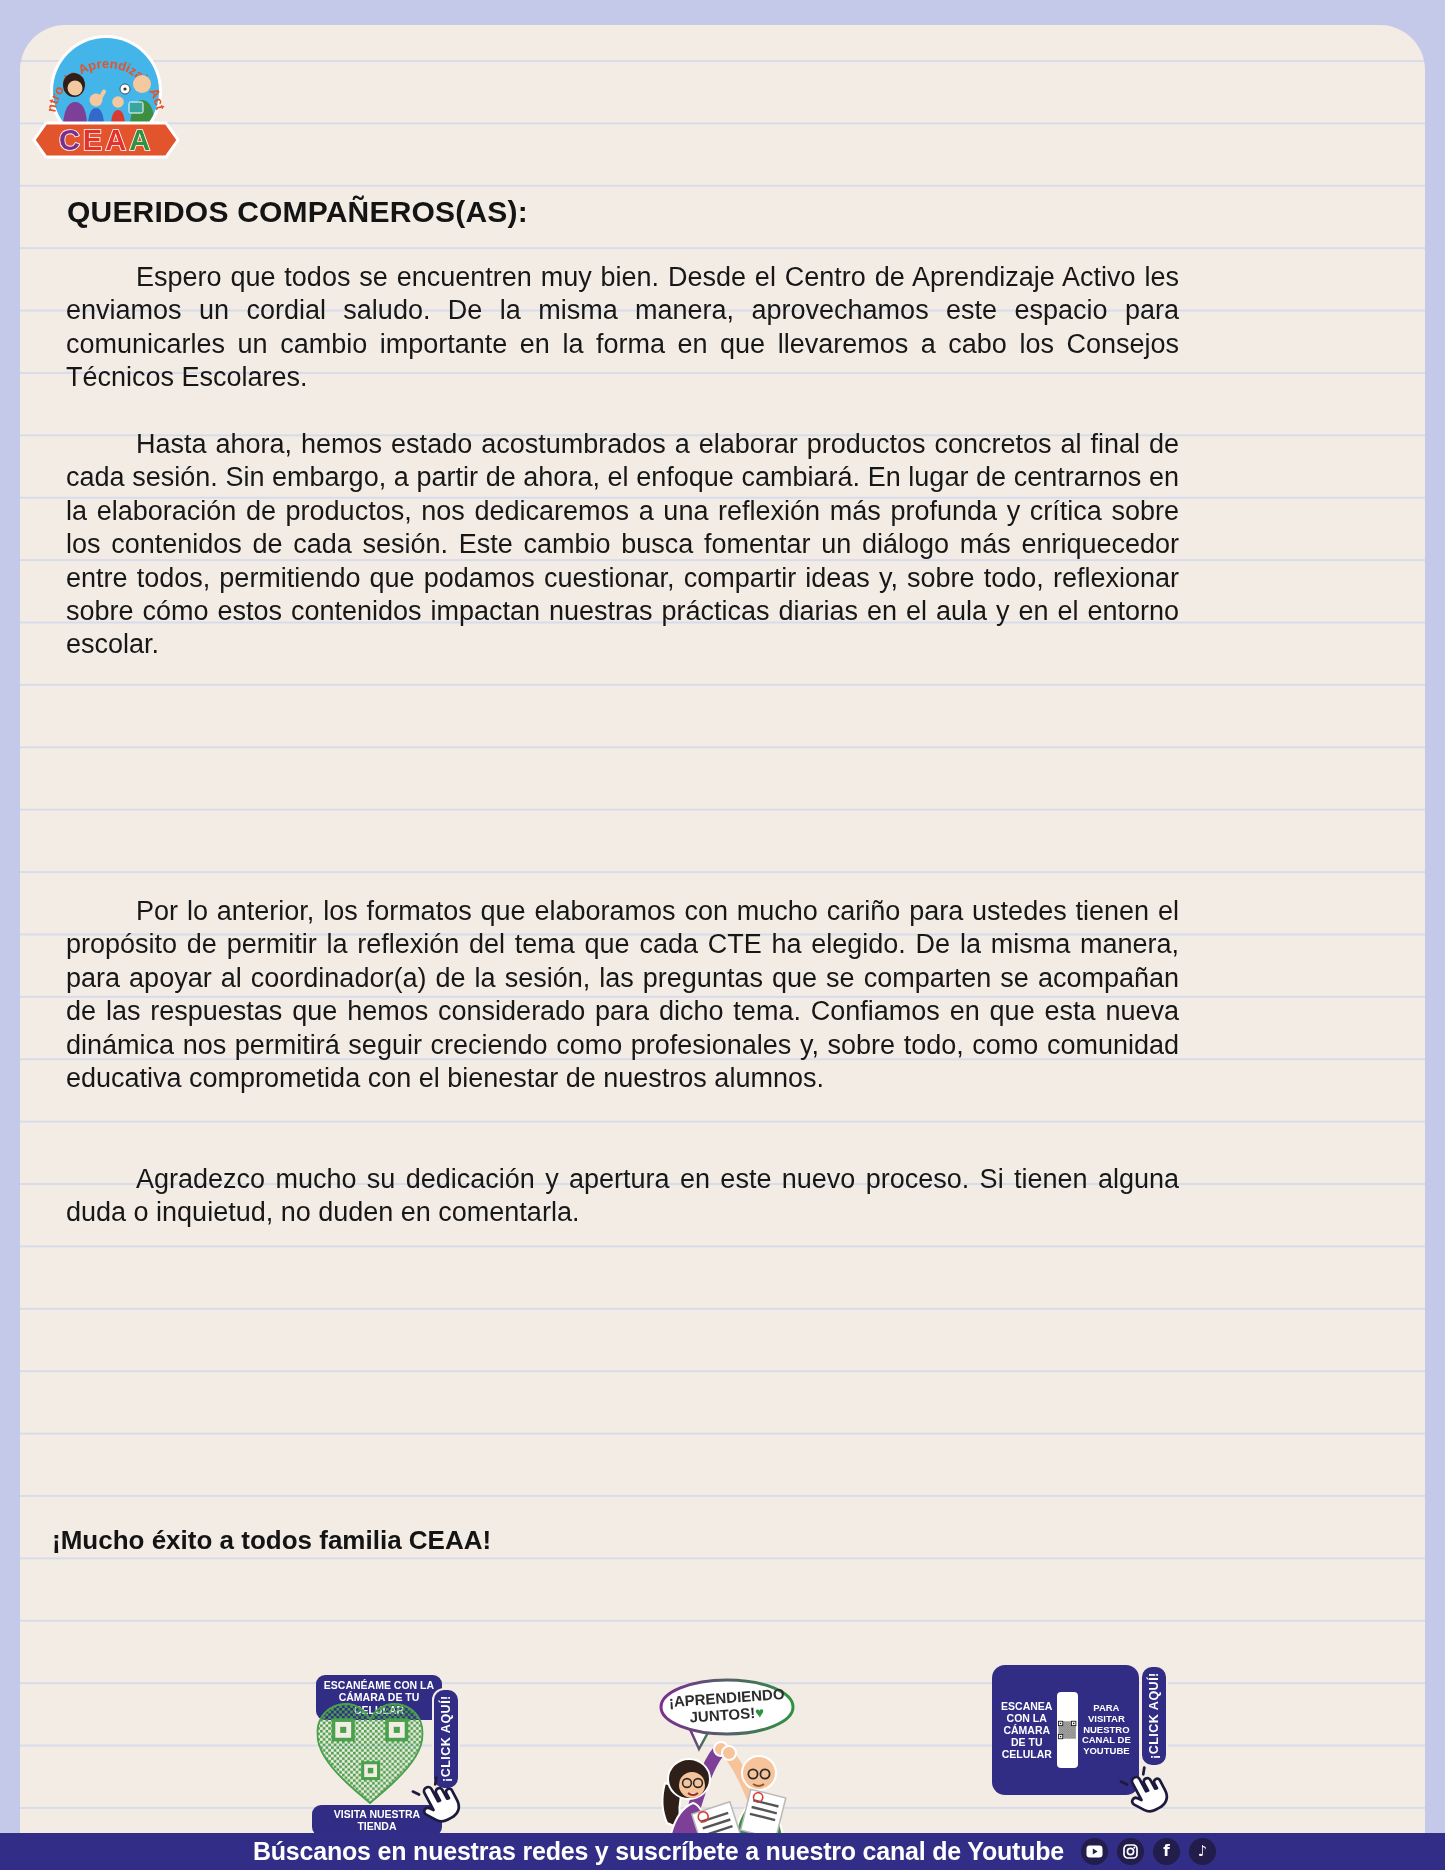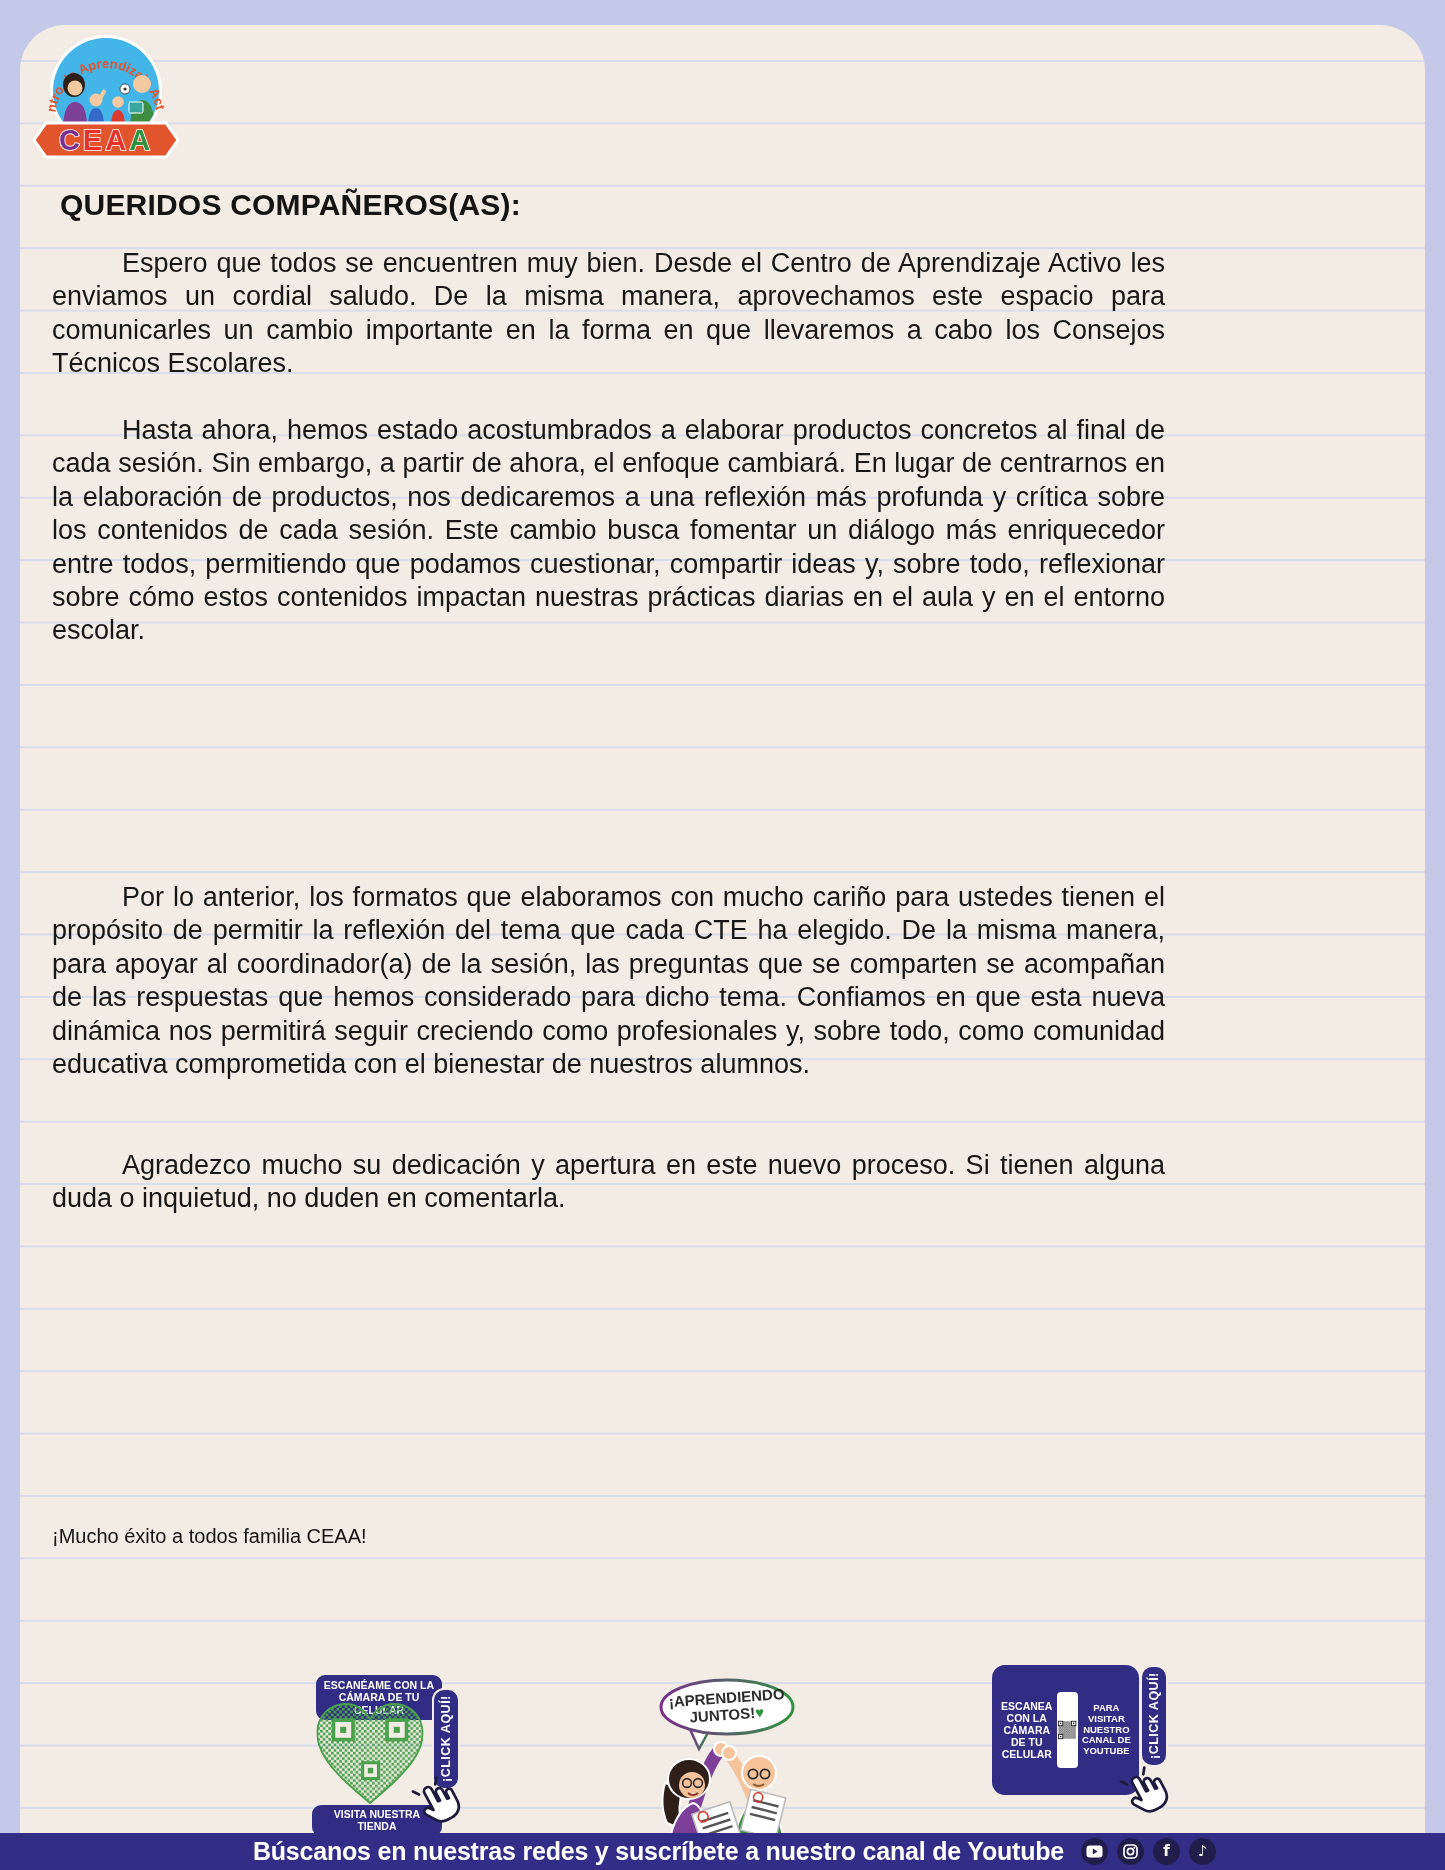--- a/index.html
+++ b/index.html
@@ -12,32 +12,32 @@
   .paper{
     position:absolute;left:20px;top:25px;width:1405px;height:1808px;
     background:#f3ece5;border-radius:45px 45px 0 0;overflow:hidden;
     background-image:linear-gradient(#d7dbeb 2px,transparent 2px);
     background-size:100% 62.4px;background-position:0 35px;
   }
   
   .logo{position:absolute;left:10px;top:4px;width:152px;height:132px;}
   
   .greeting{
-    position:absolute;left:32px;top:155px;width:1113px;margin:8px;
+    position:absolute;left:32px;top:155px;width:1113px;margin:15px;
     font-size:30px;font-weight:bold;color:#141414;letter-spacing:.2px;
   }
   .para{
-    position:absolute;left:32px;width:1113px;margin:0;
+    position:absolute;left:32px;width:1113px;margin:14px;
     font-size:27px;line-height:33.4px;color:#171717;
     text-align:justify;text-indent:70px;
   }
   .p1{top:222px}.p2{top:389px}.p3{top:689px}.p4{top:856px}.p5{top:1124px}
   .closing{
     position:absolute;left:32px;top:1500px;width:1113px;margin:0;
-    font-size:20px;font-weight:normal;color:#141414;
+    font-size:26px;font-weight:bold;color:#141414;
   }
   
   .pill{
     background:#312d85;color:#fff;font-weight:bold;text-align:center;
     border-radius:9px;line-height:1.18;
   }
   .store-top{position:absolute;left:296px;top:1650px;width:118px;font-size:10.5px;padding:4px 4px;}
   .store-bottom{position:absolute;left:292px;top:1780px;width:126px;font-size:10.5px;padding:3px 2px;}
   .heart-qr{position:absolute;left:287px;top:1672px;width:126px;height:112px;}
   .click-vert{

